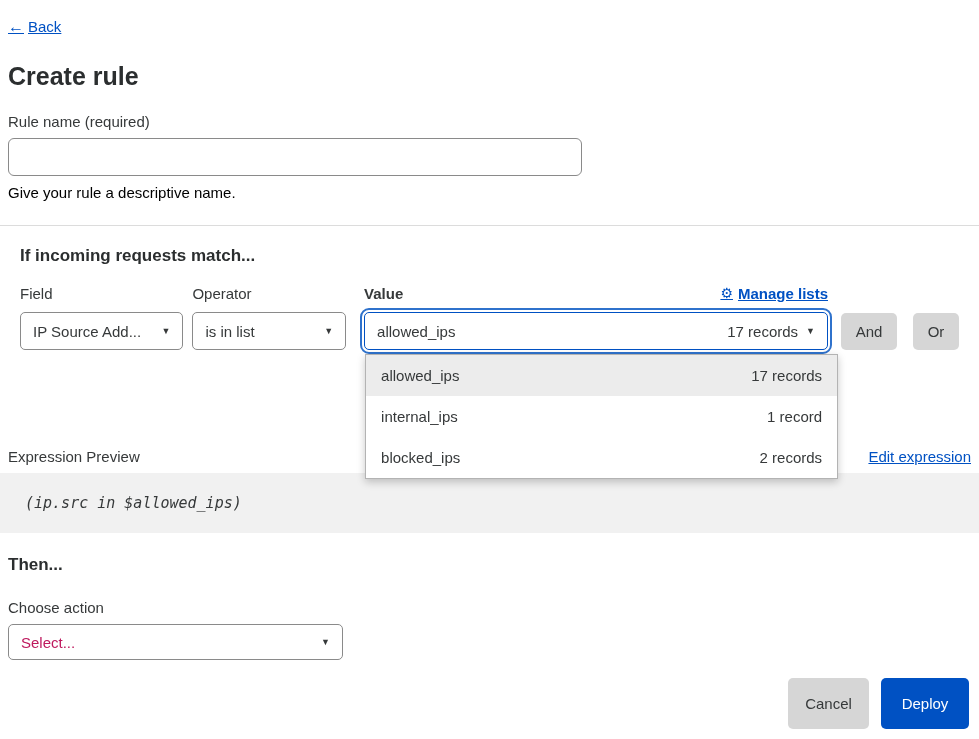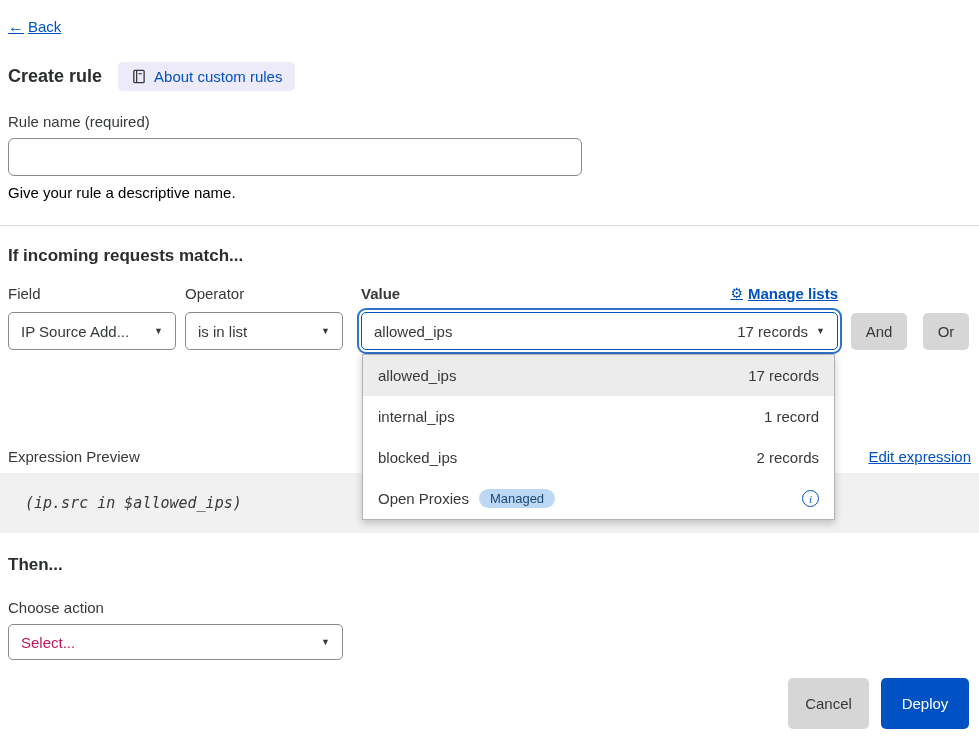--- a/index.html
+++ b/index.html
@@ -4,33 +4,33 @@
 <style>
   * { margin:0; padding:0; box-sizing:border-box; }
   html,body { width:979px; height:739px; background:#fff; font-family:"Liberation Sans","DejaVu Sans",sans-serif; font-size:15px; color:#36393a; }
   .page { position:relative; width:979px; height:739px; overflow:hidden; padding-top:18px; }
 
   a.link { color:#0051c3; text-decoration:underline; cursor:pointer; }
   .back-row { padding:0 8px; font-size:15px; display:flex; align-items:center; }
   .back-row .arrow { text-decoration:none; margin-right:4px; font-size:16px; }
 
   .title-row { margin-top:26px; padding:0 8px; display:flex; align-items:center; gap:16px; }
-  h1 { font-size:18px; font-weight:bold; color:#2b2e2f; }
+  h1 { font-size:25px; font-weight:bold; color:#2b2e2f; }
   .about-pill { display:inline-flex; align-items:center; gap:8px; background:#edeafa; border-radius:5px; height:29px; padding:0 13px; cursor:pointer; }
   .about-pill .txt { color:#0051c3; font-size:15px; }
 
   .field-label { font-size:15px; color:#36393a; }
   .rule-name { margin-top:22px; padding:0 8px; }
   .rule-name input { margin-top:8px; display:block; width:574px; height:38px; border:1px solid #8a8a8a; border-radius:6px; padding:0 10px; font-size:15px; font-family:inherit; }
   .help { margin-top:8px; color:#000000; font-size:15px; }
 
   .divider { margin-top:24px; border:none; border-top:1px solid #dcdcdc; width:100%; }
 
   .section-h { font-size:17px; font-weight:bold; color:#2b2e2f; }
-  .match { margin-top:20px; padding:0 8px; }
+  .match { margin-top:20px; padding:0 20px; }
 
   .controls { margin-top:18px; display:flex; align-items:flex-start; }
   .col-label { height:18px; display:flex; align-items:center; }
   .col { display:flex; flex-direction:column; }
   .col .sel { margin-top:10px; }
 
   .sel { display:flex; align-items:center; justify-content:space-between; gap:8px; height:38px; border:1px solid #8a8a8a; border-radius:5px; background:#fff; padding:0 12px; cursor:pointer; }
   .sel .chev { font-size:9px; color:#36393a; flex:0 0 auto; }
   .sel .val { white-space:nowrap; overflow:hidden; text-overflow:ellipsis; }
 
@@ -79,28 +79,20 @@
 <div class="page">
 
   <div class="back-row">
     <a class="link">
       <span class="arrow">←</span><span>Back</span>
     </a>
   </div>
 
   <div class="title-row">
     <h1>Create rule</h1>
-    <span class="about-pill">
-      <svg width="15" height="15" viewBox="0 0 16 16">
-        <rect x="3" y="1.5" width="11" height="13" rx="1" fill="none" stroke="#36393a" stroke-width="1.4"></rect>
-        <line x1="6" y1="1.5" x2="6" y2="14.5" stroke="#36393a" stroke-width="1.4"></line>
-        <line x1="8" y1="5" x2="11.5" y2="5" stroke="#36393a" stroke-width="1.2"></line>
-      </svg>
-      <span class="txt">About custom rules</span>
-    </span>
   </div>
 
   <div class="rule-name">
     <div class="field-label">Rule name (required)</div>
     <input type="text" value="" style="">
     <div class="help">Give your rule a descriptive name.</div>
   </div>
 
   <hr class="divider">
 
@@ -151,27 +143,20 @@
                 <span>internal_ips</span>
               </span>
             <span>1 record</span>
           </div>
           <div class="dd-row">
             <span class="dd-left">
                 <span>blocked_ips</span>
               </span>
             <span>2 records</span>
           </div>
-          <div class="dd-row">
-            <span class="dd-left">
-              <span>Open Proxies</span>
-              <span class="badge">Managed</span>
-            </span>
-            <span class="info-icon">i</span>
-          </div>
         </div>
       </div>
 
       <div class="andor">
         <button class="btn btn-gray btn-and">And</button>
         <button class="btn btn-gray btn-or">Or</button>
       </div>
 
     </div>
   </div>

